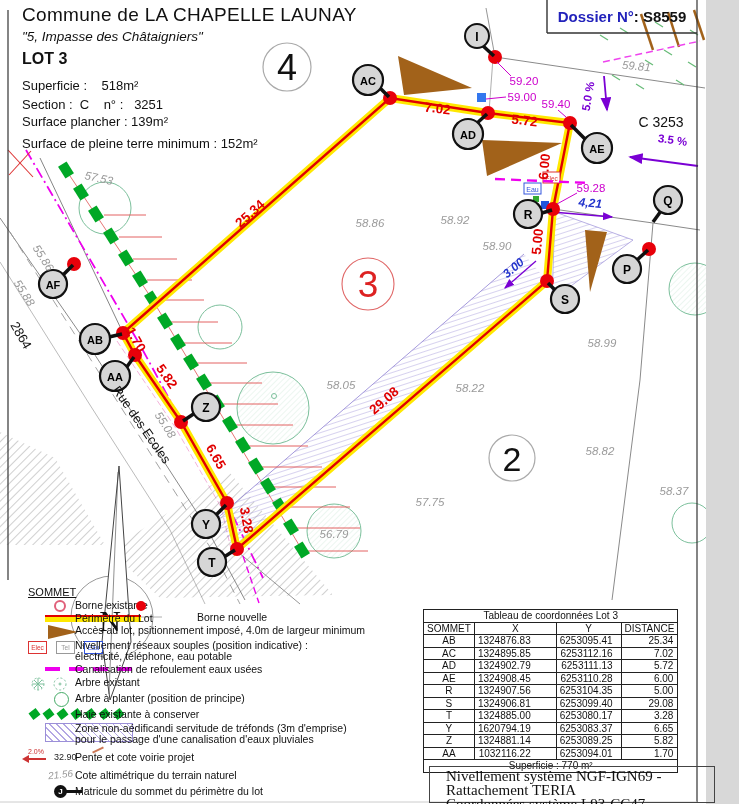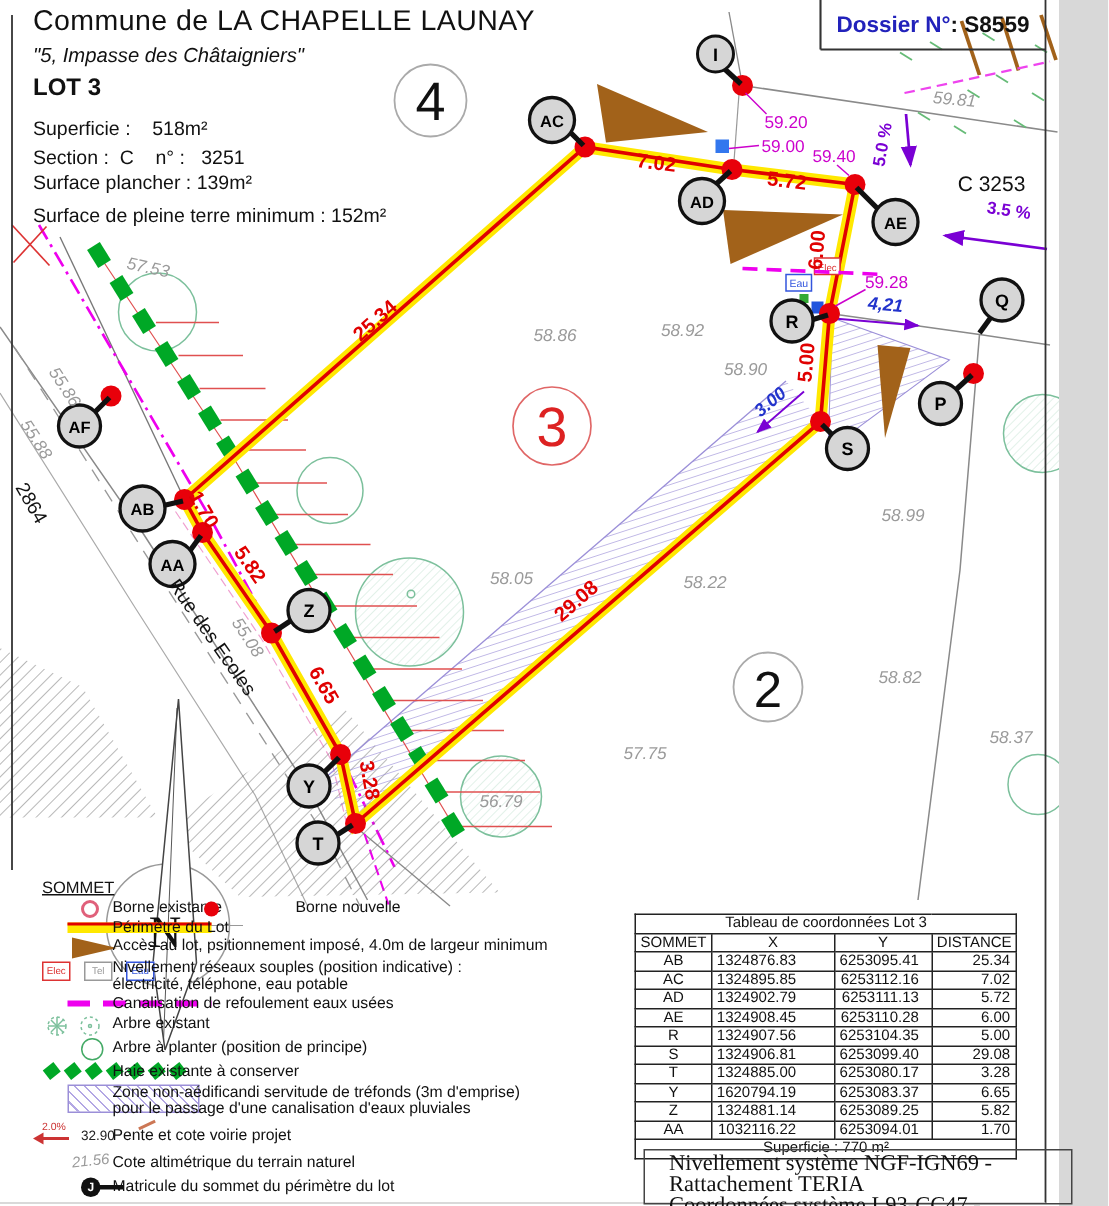--- a/index.html
+++ b/index.html
@@ -18,21 +18,21 @@
   .dossier .blue{color:#2222bb;}
   
   .legend{left:28px;top:586px;width:420px;font-size:10.5px;}
   .legend .ltitle{text-decoration:underline;font-size:11px;}
   .lrow{position:absolute;left:0;width:420px;}
   .lsym{position:absolute;left:0;width:140px;height:100%;}
   .ltxt{position:absolute;left:47px;top:0;white-space:nowrap;}
   .ltxt2{position:absolute;left:47px;top:11px;white-space:nowrap;}
   .sym-borne-ex{position:absolute;left:26px;top:1px;width:8px;height:8px;border:2px solid #e0607a;border-radius:50%;}
   .sym-borne-nv{position:absolute;left:108px;top:2px;width:10px;height:10px;background:#e8000a;border-radius:50%;}
-  .bn-label{position:absolute;left:133px;top:0;padding-left:36px;}
+  .bn-label{position:absolute;left:133px;top:12px;padding-left:36px;}
   .sym-peri{position:absolute;left:17px;top:3px;width:96px;height:5px;background:#ffe800;border-top:2.5px solid #e00000;}
   .sym-tri{position:absolute;left:20px;top:1px;width:0;height:0;border-left:30px solid #a2621a;border-top:7px solid transparent;border-bottom:7px solid transparent;}
   .ubox{position:absolute;top:2px;width:17px;height:11px;border:1px solid;font-size:6.5px;line-height:11px;text-align:center;background:#fff;}
   .ubox.elec{left:0;border-color:#dd3333;color:#dd3333;}
   .ubox.tel{left:28px;border-color:#999;color:#999;}
   .ubox.eau{left:56px;border-color:#3355dd;color:#3355dd;}
   .sym-canal{position:absolute;left:17px;top:4px;width:96px;height:3.5px;
     background:repeating-linear-gradient(90deg,#ee00ee 0 15px,transparent 15px 24px);}
   .sym-planter{position:absolute;left:26px;top:0;width:13px;height:13px;border:1.5px solid #44aa66;border-radius:50%;}
   .hsq{position:absolute;top:2px;width:9px;height:8px;background:#00a826;transform:rotate(-38deg);}

